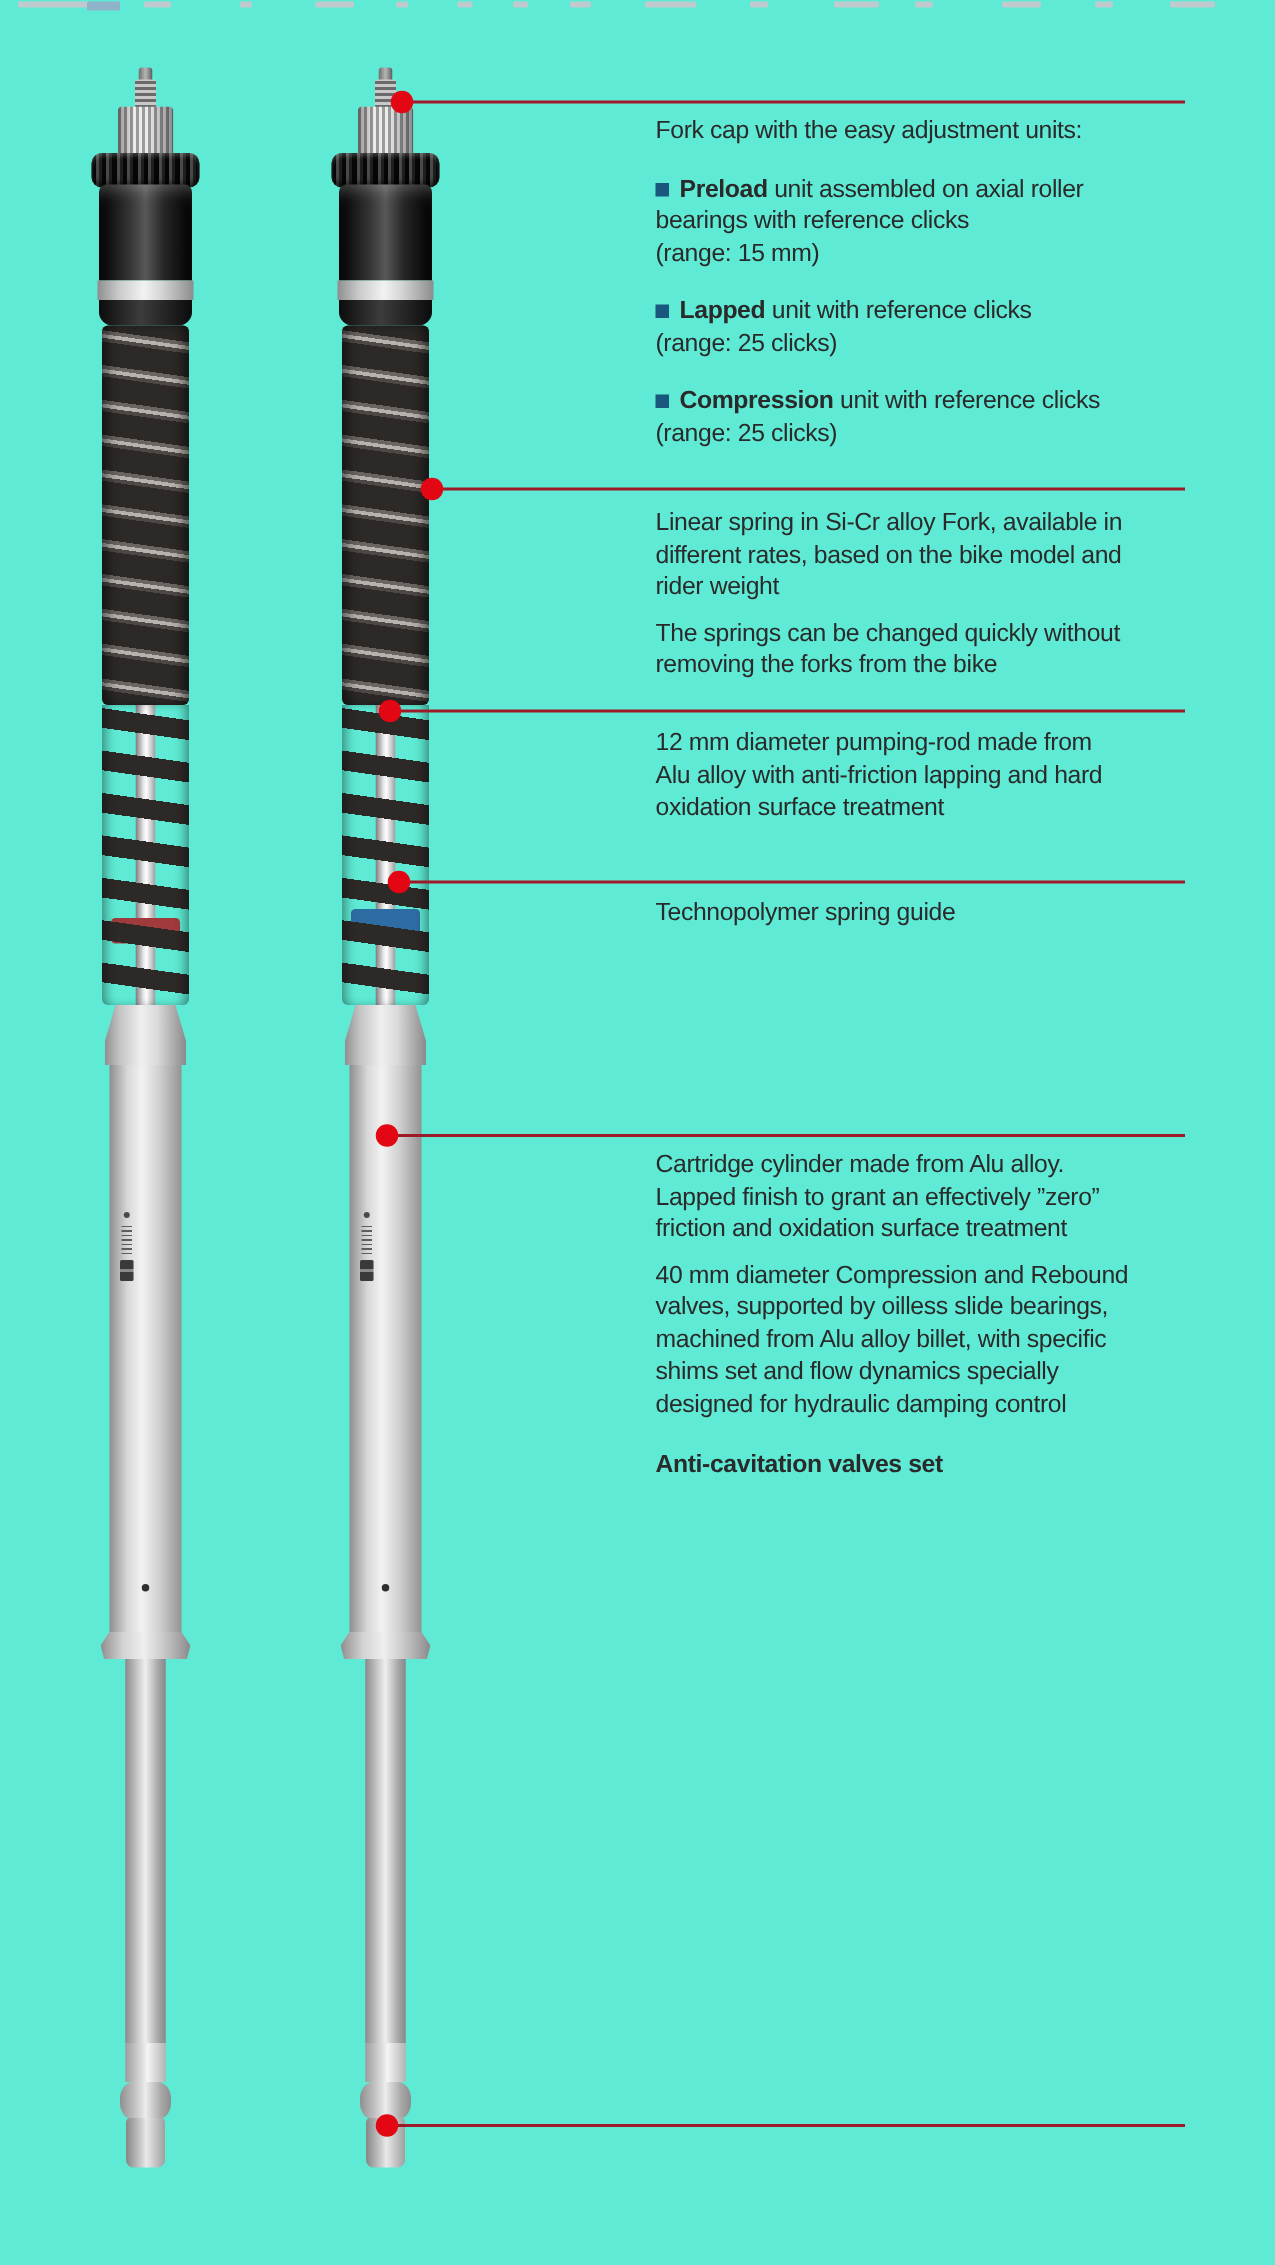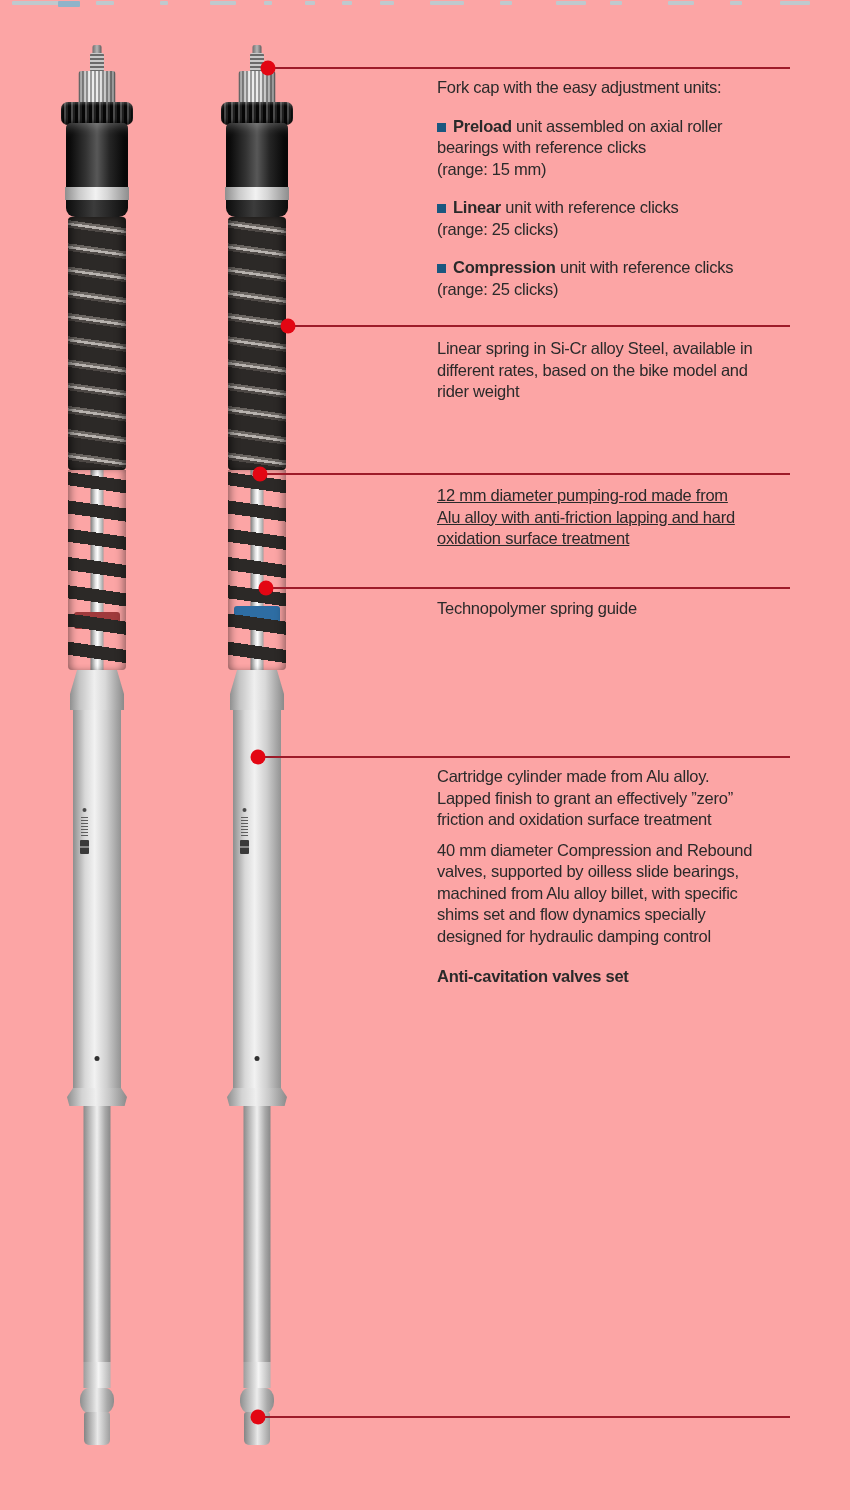--- a/index.html
+++ b/index.html
@@ -1,17 +1,17 @@
 <!DOCTYPE html>
 <html><head>
 <meta charset="utf-8">
 <style>
   html,body{margin:0;padding:0;background:#fff;}
   #canvas{
-    position:relative;width:850px;height:1510px;background:#fca5a5;overflow:hidden;
+    position:relative;width:850px;height:1510px;background:#5eead4;overflow:hidden;
     font-family:"Liberation Sans",sans-serif;color:#2a2a2a;
   }
   
   .artifact{position:absolute;top:1px;height:4px;background:#bfc9ce;border-radius:1px;}
   .artifact.blue{background:#8fb3c9;height:6px;}
   
   .callout{position:absolute;left:437px;width:354px;font-size:16.5px;line-height:21.5px;letter-spacing:-0.25px;}
   .callout p{margin:0 0 9px 0;white-space:pre-line;}
   .callout p:last-child{margin-bottom:0;}
   .heading{margin:0 0 3px 0;}
@@ -174,36 +174,38 @@
   <div class="cdot" style="left:258px;top:1417px;"></div>
 
   <div class="callout" style="top:77px;">
     <p class="heading">Fork cap with the easy adjustment units:</p>
     <div class="item">
       <span class="sq"></span><b>Preload</b><span class="itx"> unit assembled on axial roller
 bearings with reference clicks</span>
       <span class="range">(range: 15 mm)</span>
     </div>
     <div class="item">
-      <span class="sq"></span><b>Linear</b><span class="itx"> unit with reference clicks</span>
+      <span class="sq"></span><b>Lapped</b><span class="itx"> unit with reference clicks</span>
       <span class="range">(range: 25 clicks)</span>
     </div>
     <div class="item">
       <span class="sq"></span><b>Compression</b><span class="itx"> unit with reference clicks</span>
       <span class="range">(range: 25 clicks)</span>
     </div>
   </div>
 
   <div class="callout" style="top:338px;">
-    <p>Linear spring in Si-Cr alloy Steel, available in
+    <p>Linear spring in Si-Cr alloy Fork, available in
 different rates, based on the bike model and
 rider weight</p>
-  </div>
-
-  <div class="callout" style="top:485px;text-decoration:underline;">
+    <p>The springs can be changed quickly without
+removing the forks from the bike</p>
+  </div>
+
+  <div class="callout" style="top:485px;">
     <p>12 mm diameter pumping-rod made from
 Alu alloy with anti-friction lapping and hard
 oxidation surface treatment</p>
   </div>
 
   <div class="callout" style="top:598px;">
     <p>Technopolymer spring guide</p>
   </div>
 
   <div class="callout" style="top:766px;">

